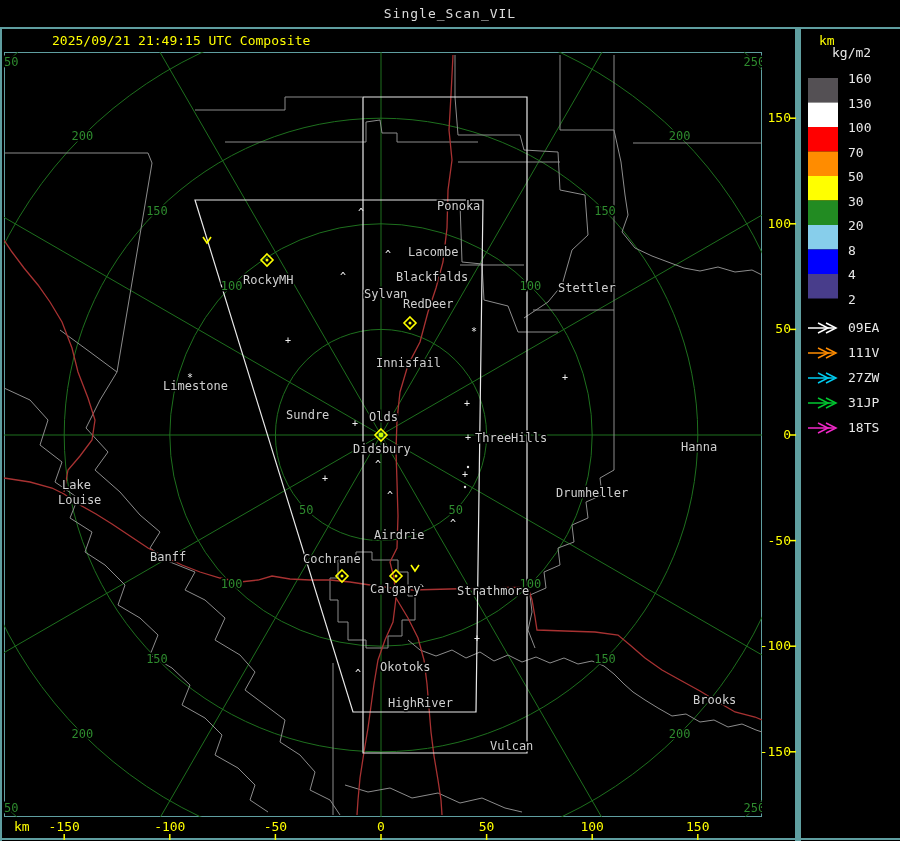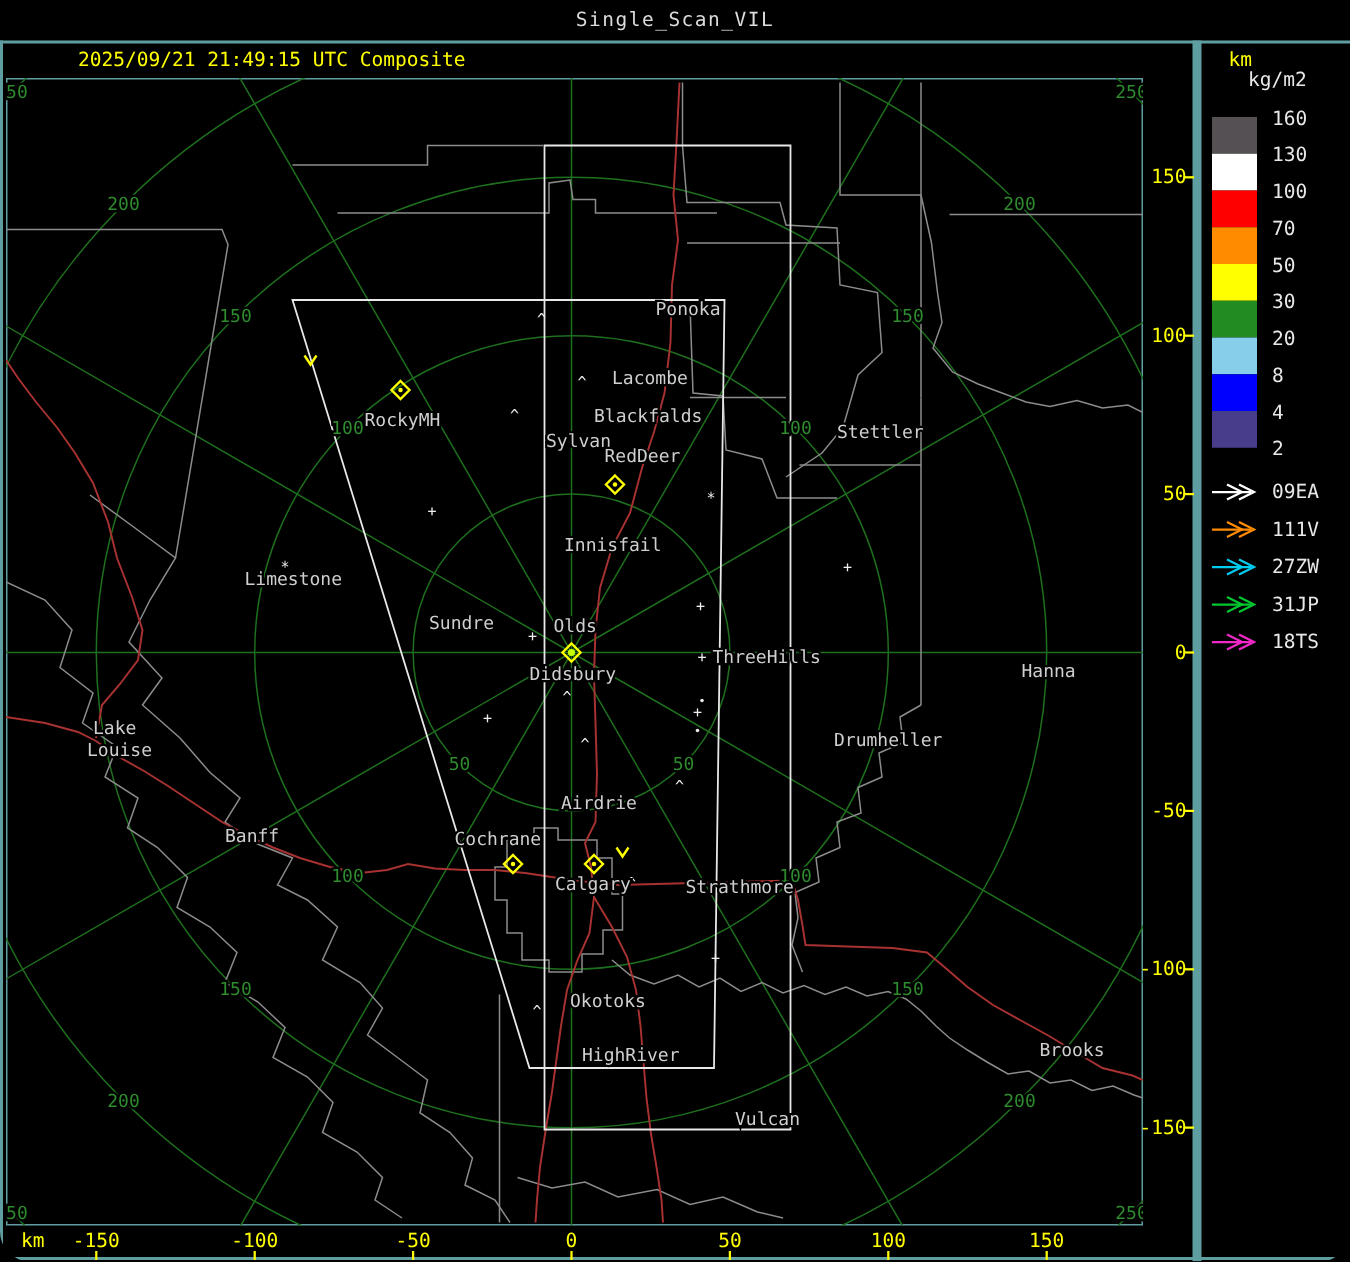--- a/index.html
+++ b/index.html
@@ -1,17 +1,17 @@
 <!DOCTYPE html>
 <html><head>
 <meta charset="utf-8">
 <style>
   html,body{margin:0;padding:0;background:#000;}
   #screen{position:relative;width:900px;height:841px;background:#000;overflow:hidden;
-          font-family:"DejaVu Sans Mono","Liberation Mono",monospace;border-radius:20px;}
+          font-family:"DejaVu Sans Mono","Liberation Mono",monospace;}
   .chrome{position:absolute;background:#5F9EA0;}
   #title-bar{position:absolute;left:0;top:0;width:900px;height:27px;display:flex;
              align-items:center;justify-content:center;color:#DCDCDC;font-size:13px;letter-spacing:1px;}
   #info-bar{position:absolute;left:0;top:30px;width:900px;height:22px;color:#FFFF00;font-size:13px;margin-left:44px;}
   #timestamp{position:absolute;left:8px;top:3px;}
   #km-right{position:absolute;left:775px;top:3px;}
   #map-border{position:absolute;left:4px;top:52px;width:756px;height:763px;border:1px solid #5F9EA0;}
   svg{position:absolute;left:0;top:0;}
   text{font-family:"DejaVu Sans Mono","Liberation Mono",monospace;}
   .city{fill:#CFCFCF;font-size:12px;paint-order:stroke;stroke:#000;stroke-width:3px;}

